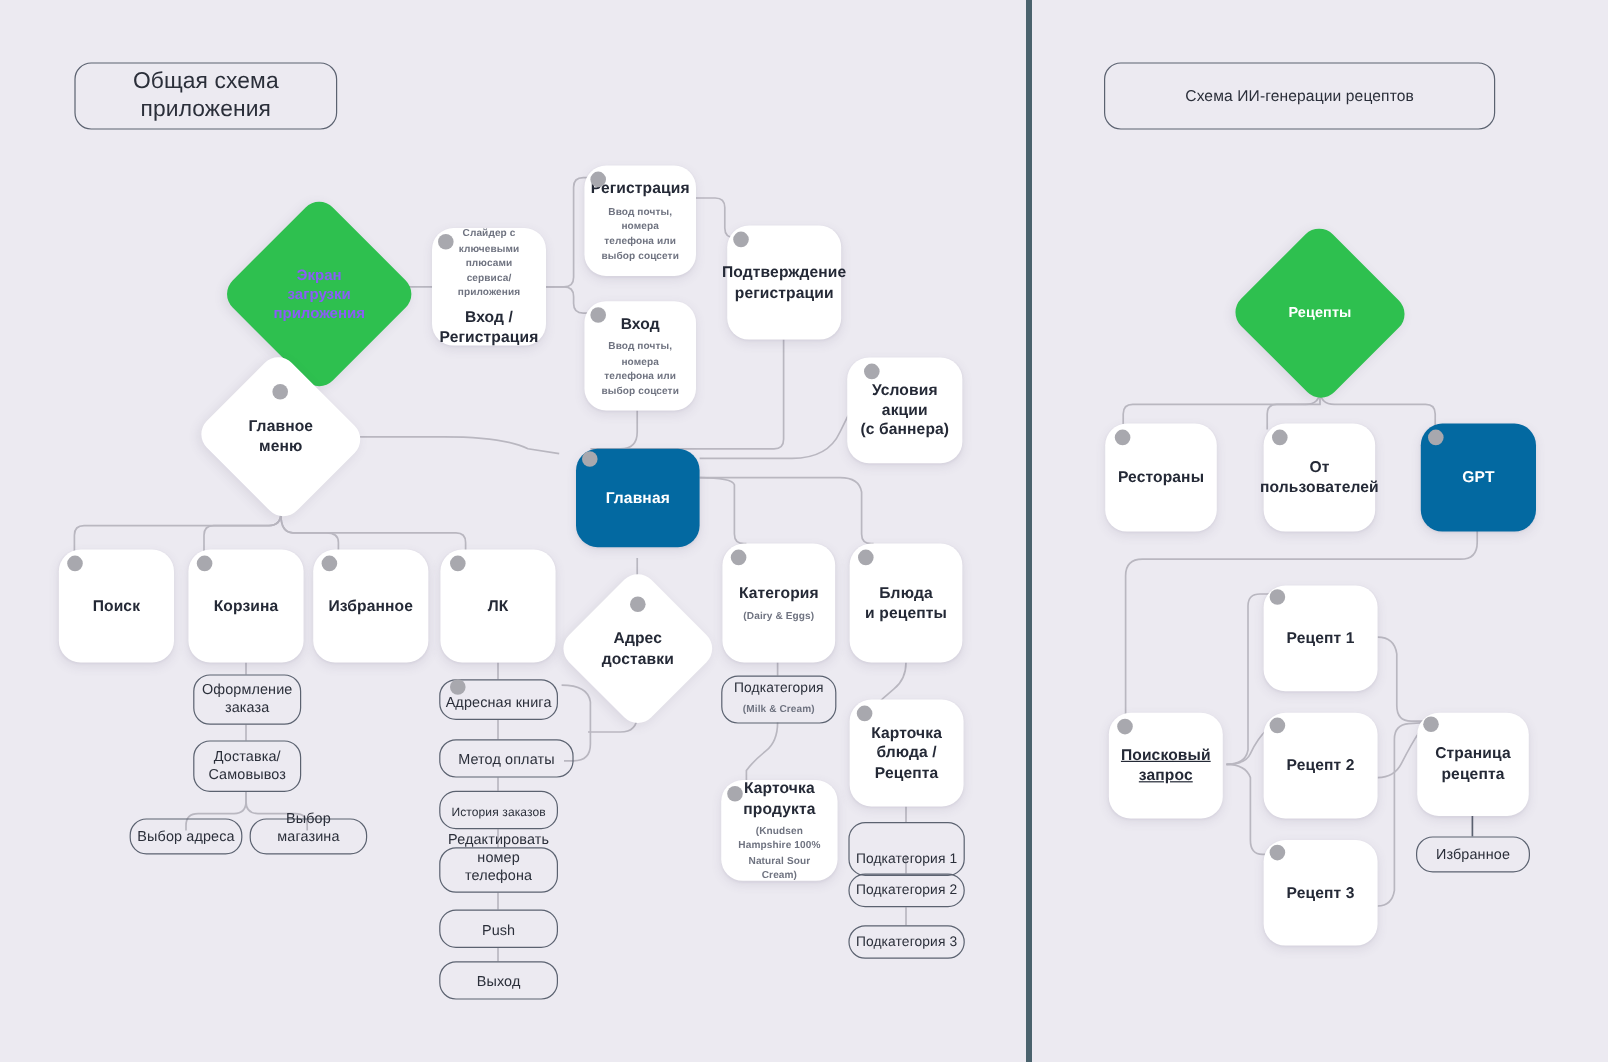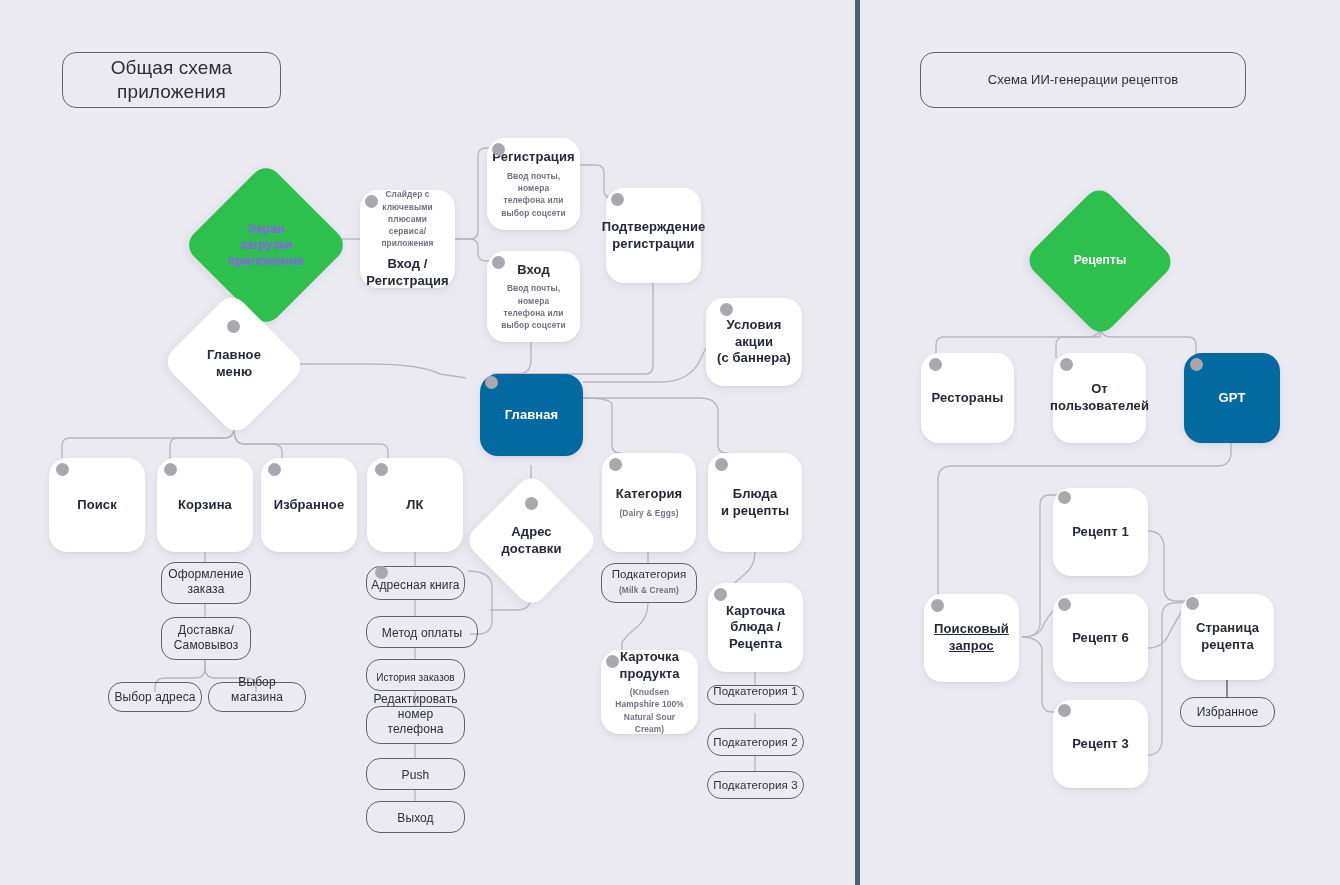--- a/index.html
+++ b/index.html
@@ -309,21 +309,21 @@
     <span class="t" style="font-size:12px; font-weight:400; white-space:pre-line;">Редактировать
 номер телефона</span>
   </div>
   <div class="node pill" style="left:366px; top:758px; width:99px; height:32px;">
     <span class="t" style="font-size:12px; font-weight:400;">Push</span>
   </div>
   <div class="node pill" style="left:366px; top:801px; width:99px; height:32px;">
     <span class="t" style="font-size:12px; font-weight:400;">Выход</span>
   </div>
 
-  <div class="node pill" style="left:707px; top:685px; width:97px; height:20px;">
+  <div class="node pill" style="left:707px; top:685px; width:97px; height:45px;">
     <span class="t" style="font-size:11.5px; font-weight:400;">Подкатегория 1</span>
   </div>
   <div class="node pill" style="left:707px; top:728px; width:97px; height:28px;">
     <span class="t" style="font-size:11.5px; font-weight:400;">Подкатегория 2</span>
   </div>
   <div class="node pill" style="left:707px; top:771px; width:97px; height:28px;">
     <span class="t" style="font-size:11.5px; font-weight:400;">Подкатегория 3</span>
   </div>
 
   <div class="node card title-box" style="left:920px; top:52px; width:326px; height:56px;">
@@ -356,21 +356,21 @@
 запрос</span>
   </div>
   <div class="dot" style="left:931px; top:599px;"></div>
 
   <div class="node card" style="left:1053px; top:488px; width:95px; height:88px;">
     <span class="t">Рецепт 1</span>
   </div>
   <div class="dot" style="left:1058px; top:491px;"></div>
 
   <div class="node card" style="left:1053px; top:594px; width:95px; height:88px;">
-    <span class="t">Рецепт 6</span>
+    <span class="t">Рецепт 2</span>
   </div>
   <div class="dot" style="left:1058px; top:598px;"></div>
 
   <div class="node card" style="left:1053px; top:700px; width:95px; height:88px;">
     <span class="t">Рецепт 3</span>
   </div>
   <div class="dot" style="left:1058px; top:704px;"></div>
 
   <div class="node card" style="left:1181px; top:594px; width:93px; height:86px;">
     <span class="t" style="white-space:pre-line;">Страница

